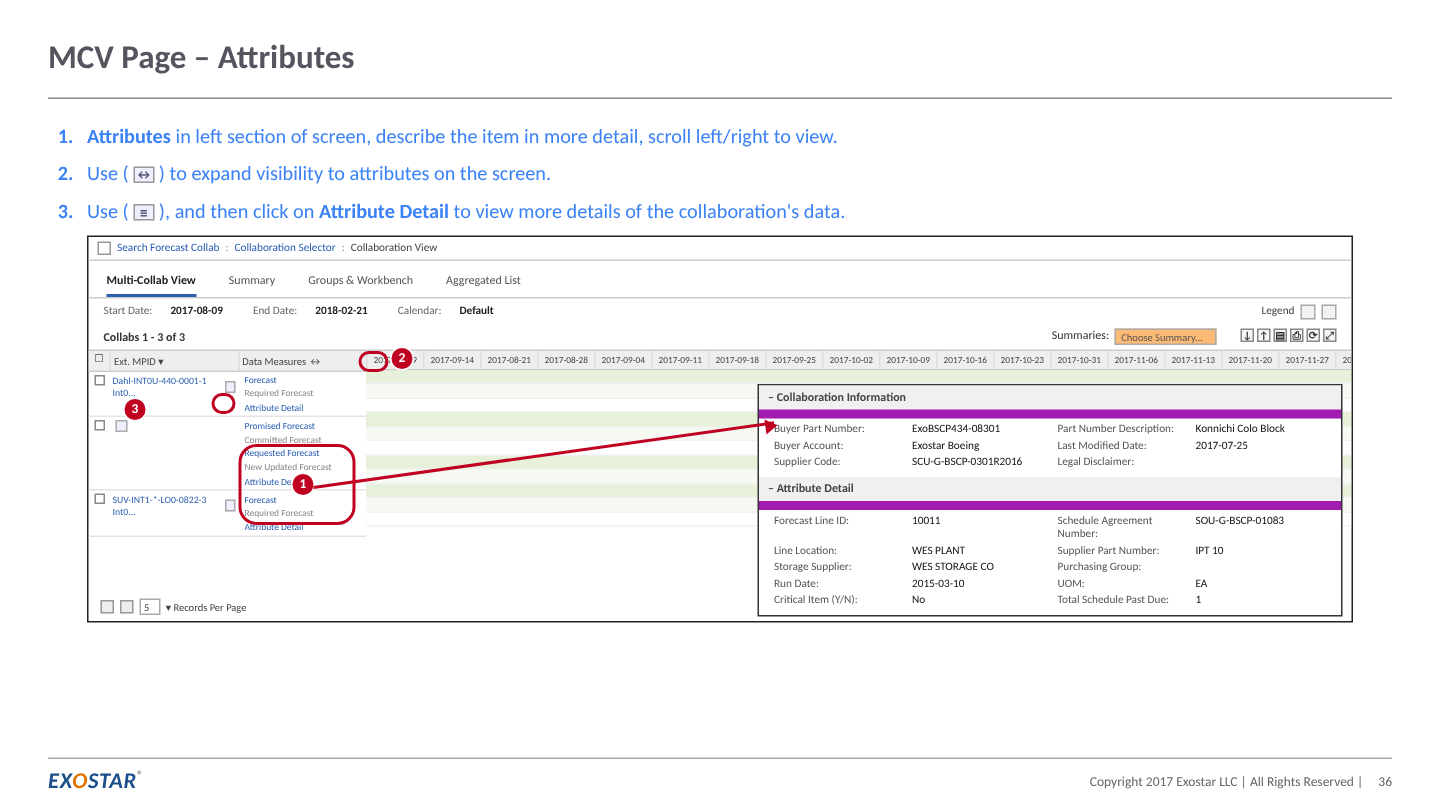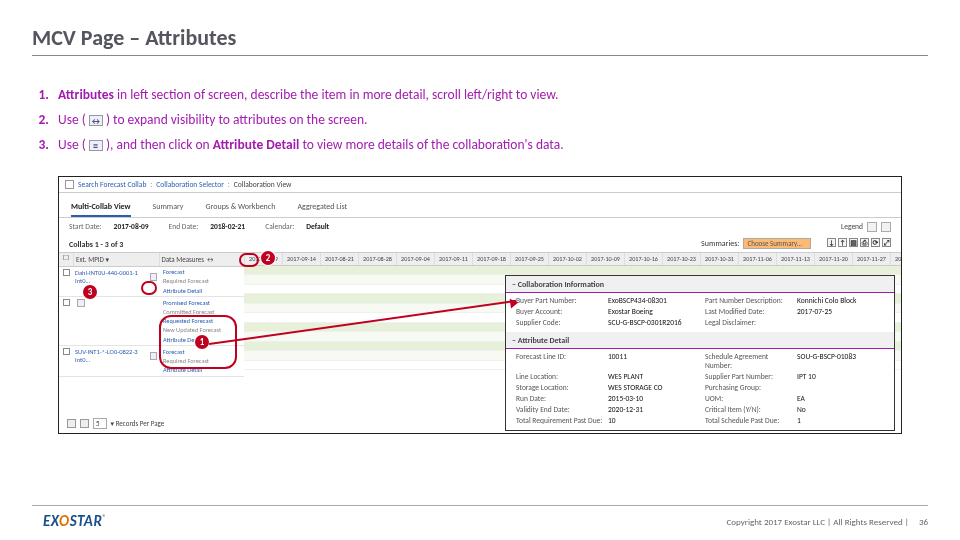--- a/index.html
+++ b/index.html
@@ -11,30 +11,30 @@
     background: #fff;
     color: #333;
     position: relative;
     overflow: hidden;
   }
   .slide { padding: 24px 32px 0 32px; }
   .title {
     font-size: 22px;
     font-weight: bold;
     color: #555560;
-    padding-bottom: 4px;
+    padding-bottom: 14px;
     border-bottom: 1px solid #888;
-    margin-bottom: 28px;
+    margin-bottom: 14px;
   }
   ol.instructions {
     font-size: 13.5px;
     line-height: 1.7;
     padding-left: 20px;
-    margin: 0 0 19px 0;
-    color: #a21caf;
+    margin: 0 0 4px 0;
+    color: #3b82f6;
   }
   ol.instructions li { padding-left: 6px; margin-bottom: 2px; font-weight: bold; }
   ol.instructions li span.norm { font-weight: normal; }
   ol.instructions li b { font-weight: bold; }
   .inline-icon {
     display: inline-block;
     vertical-align: middle;
     width: 14px; height: 11px;
     border: 1px solid #999;
     background: #eef;
@@ -203,21 +203,21 @@
     top: 98px;
     width: 390px;
     background: #fff;
     border: 1px solid #333;
     font-size: 7.5px;
   }
   .panel .ph {
     background: #f0f0f0;
     font-weight: bold;
     padding: 3px 6px;
-    border-bottom: 1px solid #a21caf;
+    border-bottom: 6px solid #a21caf;
     font-size: 8px;
   }
   .panel .kv {
     display: flex;
     flex-wrap: wrap;
     padding: 2px 4px 4px 6px;
   }
   .panel .kv .row { display: flex; width: 50%; padding: 1px 4px; }
   .panel .kv .row .k { flex: 0 0 92px; color: #555; }
   .panel .kv .row .v { color: #111; }
@@ -265,21 +265,20 @@
     justify-content: space-between;
     align-items: center;
     font-size: 9px;
     color: #666;
   }
   .logo {
     font-weight: bold;
     font-style: italic;
     letter-spacing: 0.5px;
     font-size: 15px;
-    margin-left: 11px;
   }
   .logo .ex { color: #1a4f8a; }
   .logo .o { color: #e07000; }
   .logo .r { font-size: 8px; color: #888; vertical-align: super; font-style: normal; }
   .pagenum { margin-left: 8px; }
 </style>
 </head>
 <body>
 
 <div class="slide">
@@ -478,46 +477,38 @@
           </div>
           <div class="row">
             <div class="k">Line Location:</div>
             <div class="v">WES PLANT</div>
           </div>
           <div class="row">
             <div class="k">Supplier Part Number:</div>
             <div class="v">IPT 10</div>
           </div>
           <div class="row">
-            <div class="k">Storage Location:</div>
+            <div class="k">Storage Supplier:</div>
             <div class="v">WES STORAGE CO</div>
           </div>
           <div class="row">
             <div class="k">Purchasing Group:</div>
             <div class="v"></div>
           </div>
           <div class="row">
             <div class="k">Run Date:</div>
             <div class="v">2015-03-10</div>
           </div>
           <div class="row">
             <div class="k">UOM:</div>
             <div class="v">EA</div>
           </div>
           <div class="row">
-            <div class="k">Validity End Date:</div>
-            <div class="v">2020-12-31</div>
-          </div>
-          <div class="row">
             <div class="k">Critical Item (Y/N):</div>
             <div class="v">No</div>
-          </div>
-          <div class="row">
-            <div class="k">Total Requirement Past Due:</div>
-            <div class="v">10</div>
           </div>
           <div class="row">
             <div class="k">Total Schedule Past Due:</div>
             <div class="v">1</div>
           </div>
         </div>
     </div>
 
     <div class="ring" style="left:180px; top:76px; width:20px; height:14px;"></div>
     <div class="callout" style="left:202px; top:74px;">2</div>

